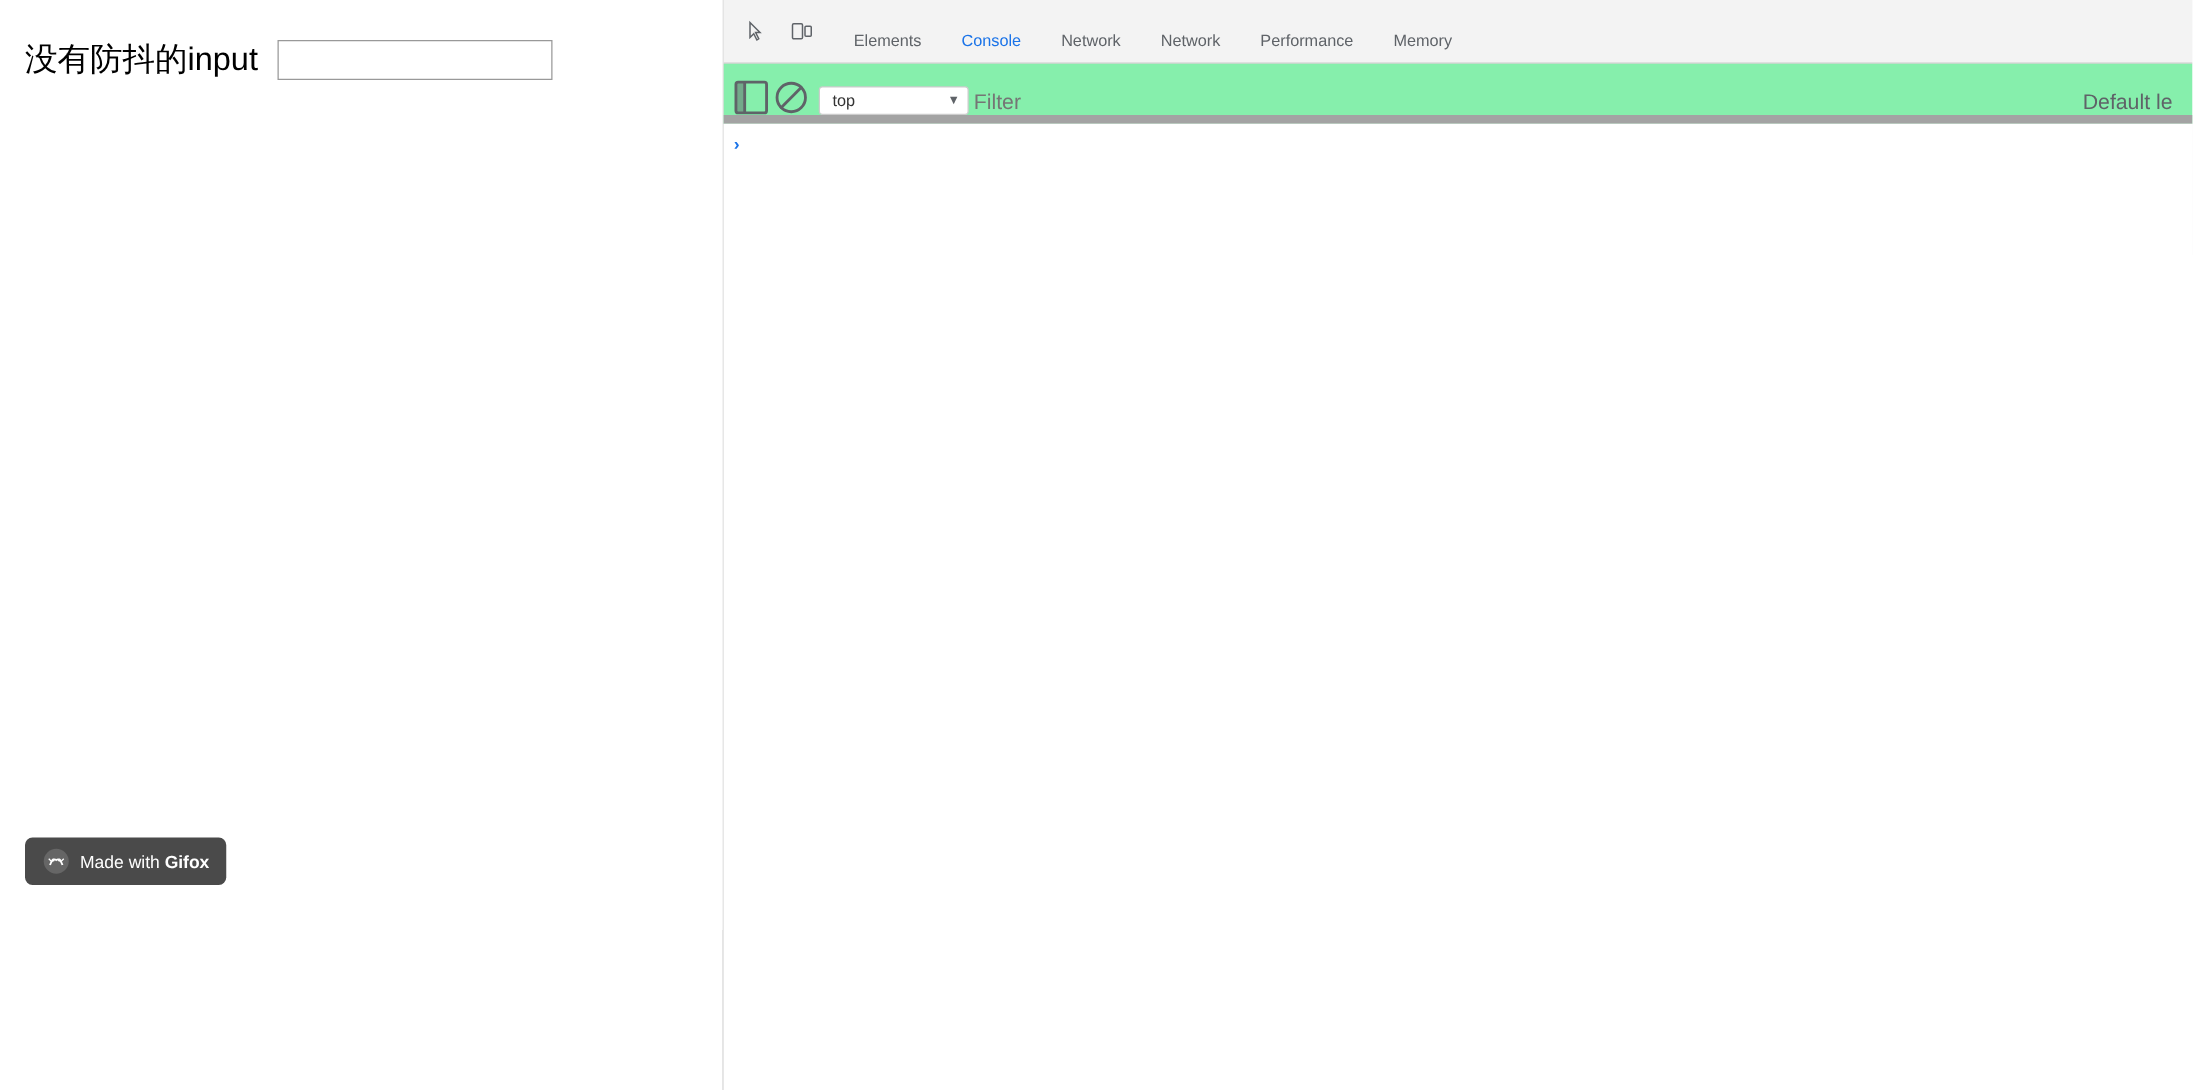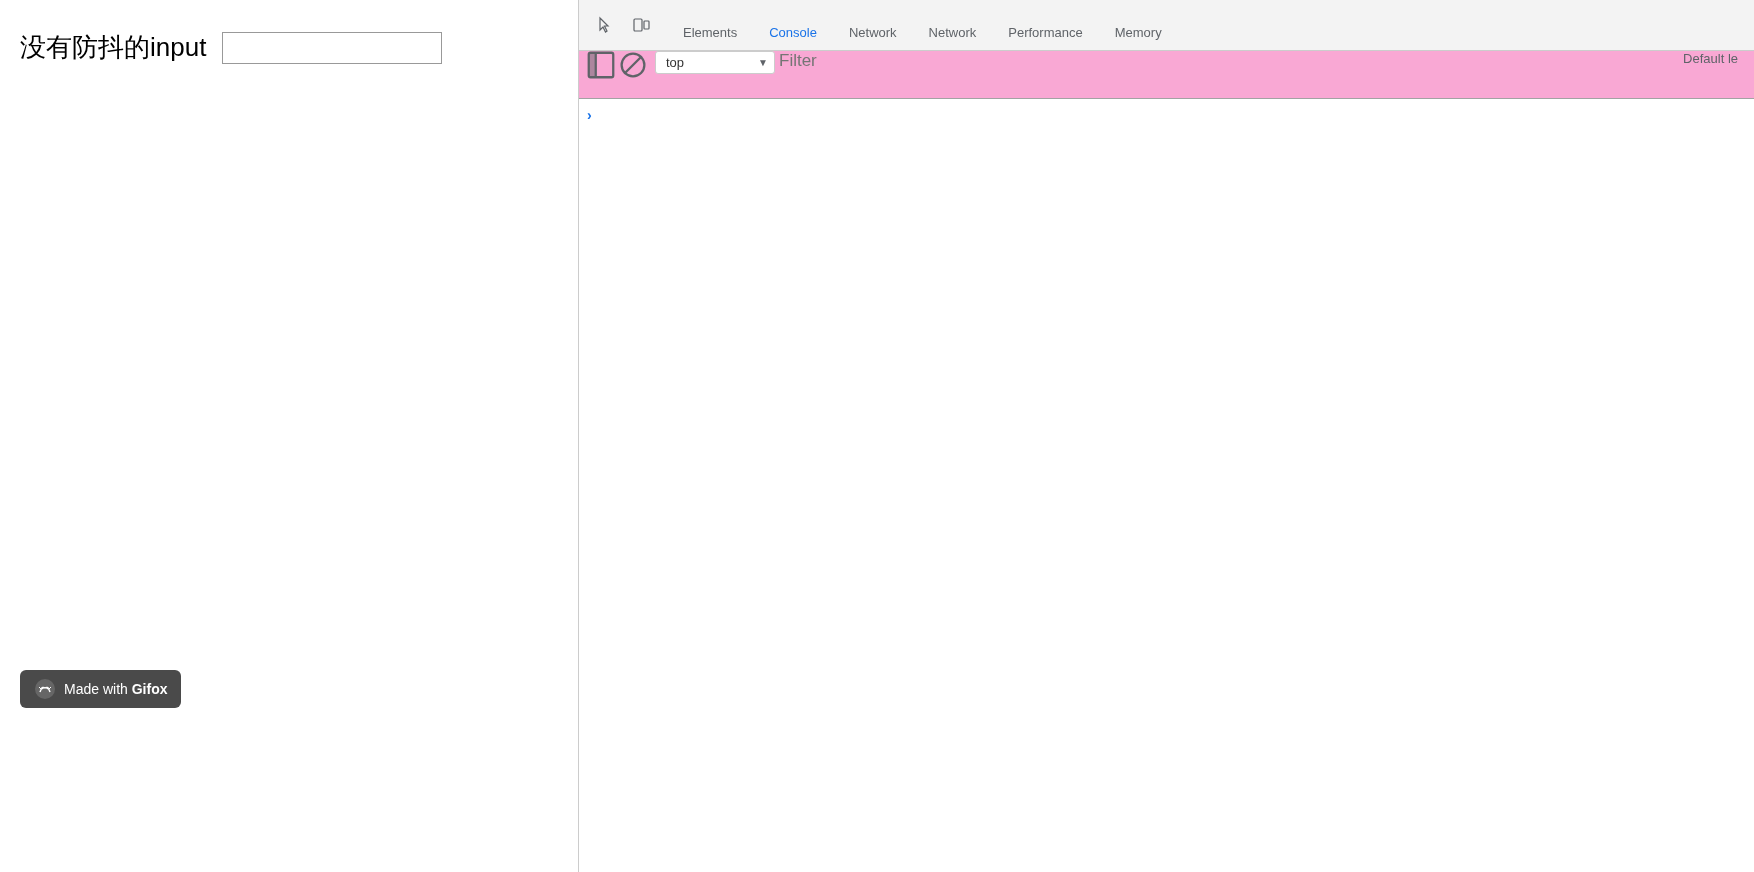--- a/index.html
+++ b/index.html
@@ -146,24 +146,24 @@
 
     .devtools-tab.active {
       color: #1a73e8;
       border-bottom: 2px solid #737373;
       font-weight: 500;
     }
 
     
     .devtools-toolbar2 {
       height: 48px;
-      background: #f9a8d4;
-      border-bottom: 1px solid #a3a3a3;
-      display: flex;
-      align-items: flex-start;
+      background: #86efac;
+      border-bottom: 7px solid #a3a3a3;
+      display: flex;
+      align-items: flex-end;
       padding: 0 8px;
       gap: 4px;
     }
 
     .toolbar2-icon-btn {
       width: 28px;
       height: 28px;
       display: flex;
       align-items: center;
       justify-content: center;
@@ -212,21 +212,21 @@
     .filter-input {
       border: none;
       background: transparent;
       font-size: 17px;
       color: #333;
       outline: none;
       width: 100%;
     }
 
     .default-levels-label {
-      font-size: 13px;
+      font-size: 17px;
       color: #5f6368;
       white-space: nowrap;
       padding-right: 8px;
     }
 
     
     .console-output {
       flex: 1;
       background: #ffffff;
       padding: 4px 0;

